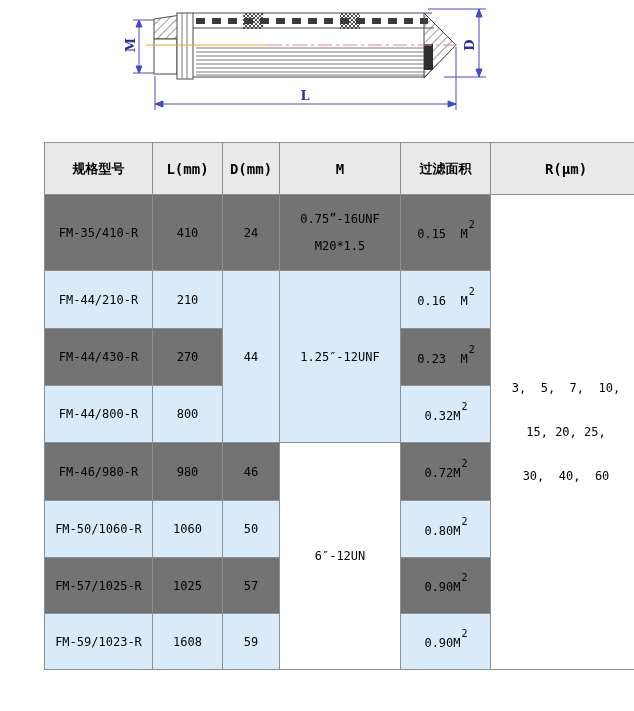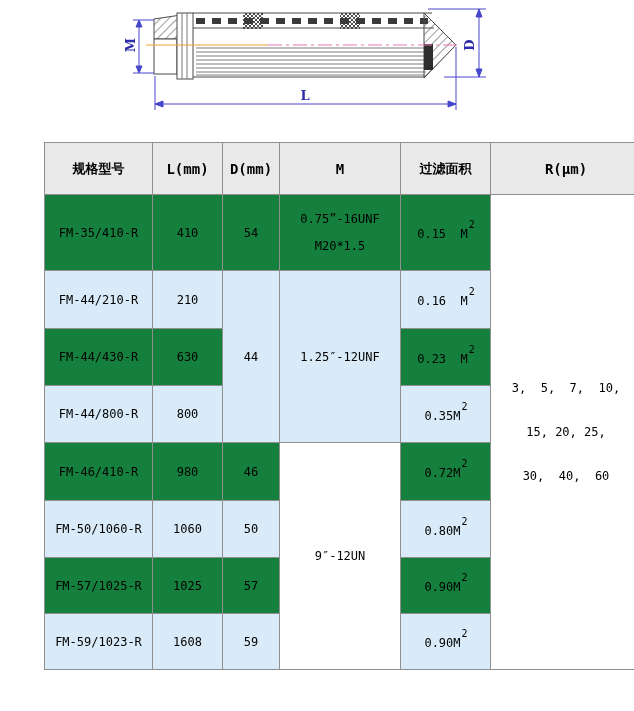--- a/index.html
+++ b/index.html
@@ -13,21 +13,21 @@
   .dimtext{font-family:"DejaVu Serif","Liberation Serif",serif;font-weight:bold;font-size:13px;fill:#2d2da8;}
   
   #spec-table{
     position:absolute;left:44px;top:142px;
     border-collapse:collapse;table-layout:fixed;width:597px;border-radius:14px;
   }
   #spec-table td{
     border:1px solid #8f8f8f;
     text-align:center;vertical-align:middle;
     font-size:12px;padding:0;overflow:hidden;
-    background:#15803d;
+    background:#737373;
   }
   #spec-table tr.hdr td{
     background:#e9e9e9;height:51px;
     font-weight:bold;font-size:13px;
     font-family:"Liberation Sans","DejaVu Sans",sans-serif;
   }
   #spec-table tr.hdr td.lat{font-family:"DejaVu Sans Mono",monospace;font-size:14px;}
   tr.r1{height:76px;} tr.r2{height:58px;} tr.r3{height:57px;} tr.r4{height:57px;}
   tr.r5{height:58px;} tr.r6{height:57px;} tr.r7{height:56px;} tr.r8{height:56px;}
   #spec-table tr.shade td{background:#d9ebf8;}
@@ -125,21 +125,21 @@
     <td class="lat">L(mm)</td>
     <td class="lat">D(mm)</td>
     <td class="lat">M</td>
     <td>过滤面积</td>
     <td class="lat">R(μm)</td>
   </tr>
 
   <tr class="r1">
     <td>FM-35/410-R</td>
     <td>410</td>
-    <td>54</td>
+    <td>24</td>
     <td>
       <div class="mline">0.75”-16UNF</div>
       <div class="mline">M20*1.5</div>
     </td>
     <td><span class="pre">0.15  M</span><sup class="sq">2</sup></td>
     <td class="white" rowspan="8">
       <div class="rline">3,  5,  7,  10,</div>
       <div class="rline">15, 20, 25,</div>
       <div class="rline">30,  40,  60</div>
     </td>
@@ -148,35 +148,35 @@
   <tr class="r2 shade">
     <td>FM-44/210-R</td>
     <td>210</td>
     <td class="white" rowspan="3">44</td>
     <td class="white" rowspan="3">1.25″-12UNF</td>
     <td><span class="pre">0.16  M</span><sup class="sq">2</sup></td>
   </tr>
 
   <tr class="r3">
     <td>FM-44/430-R</td>
-    <td>630</td>
+    <td>270</td>
     <td><span class="pre">0.23  M</span><sup class="sq">2</sup></td>
   </tr>
 
   <tr class="r4 shade">
     <td>FM-44/800-R</td>
     <td>800</td>
-    <td><span class="pre">0.35M</span><sup class="sq">2</sup></td>
+    <td><span class="pre">0.32M</span><sup class="sq">2</sup></td>
   </tr>
 
   <tr class="r5">
-    <td>FM-46/410-R</td>
+    <td>FM-46/980-R</td>
     <td>980</td>
     <td>46</td>
-    <td class="white" rowspan="4">9″-12UN</td>
+    <td class="white" rowspan="4">6″-12UN</td>
     <td><span class="pre">0.72M</span><sup class="sq">2</sup></td>
   </tr>
 
   <tr class="r6 shade">
     <td>FM-50/1060-R</td>
     <td>1060</td>
     <td>50</td>
     <td><span class="pre">0.80M</span><sup class="sq">2</sup></td>
   </tr>
 

